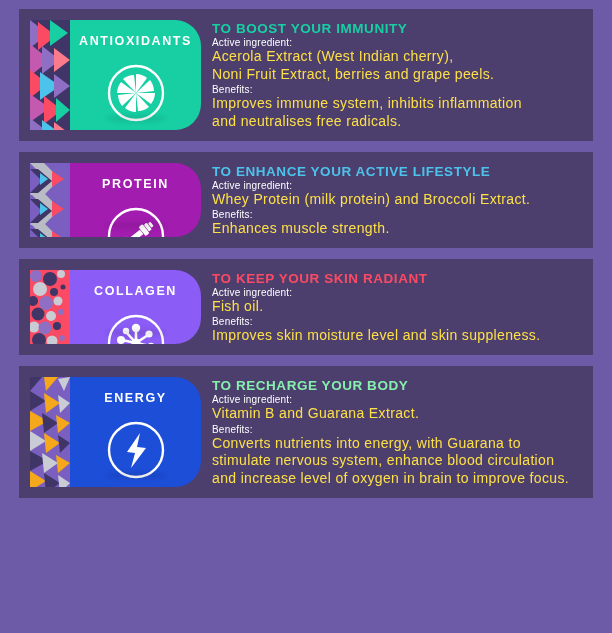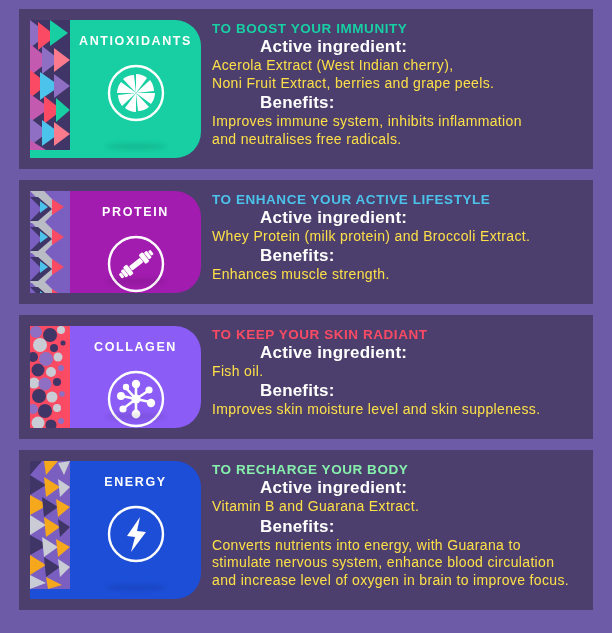--- a/index.html
+++ b/index.html
@@ -65,37 +65,36 @@
     bottom:8px;
     width:62px; height:7px;
     border-radius:50%;
     background:rgba(0,0,0,0.09);
     filter:blur(2px);
   }
 
   
   .textblock {
     flex:1 1 auto;
-    padding:12px 14px 20px 11px;
+    padding:12px 14px 10px 11px;
     color:#e9e6f2;
   }
   .headline {
     font-size:13.5px;
     font-weight:bold;
     letter-spacing:0.55px;
     margin-bottom:1px;
     text-transform:uppercase;
   }
   .lbl {
-    font-size:17px;
-    font-weight:bold;
+    font-size:10px;
+    font-weight:normal;
     color:#ffffff;
     letter-spacing:0.2px;
     margin-top:1px;
-    margin-left:48px;
   }
   .body {
     font-size:14px;
     color:#fde047;
     letter-spacing:0.35px;
     line-height:1.26;
     white-space:pre-line;
   }
 </style>
 </head>

